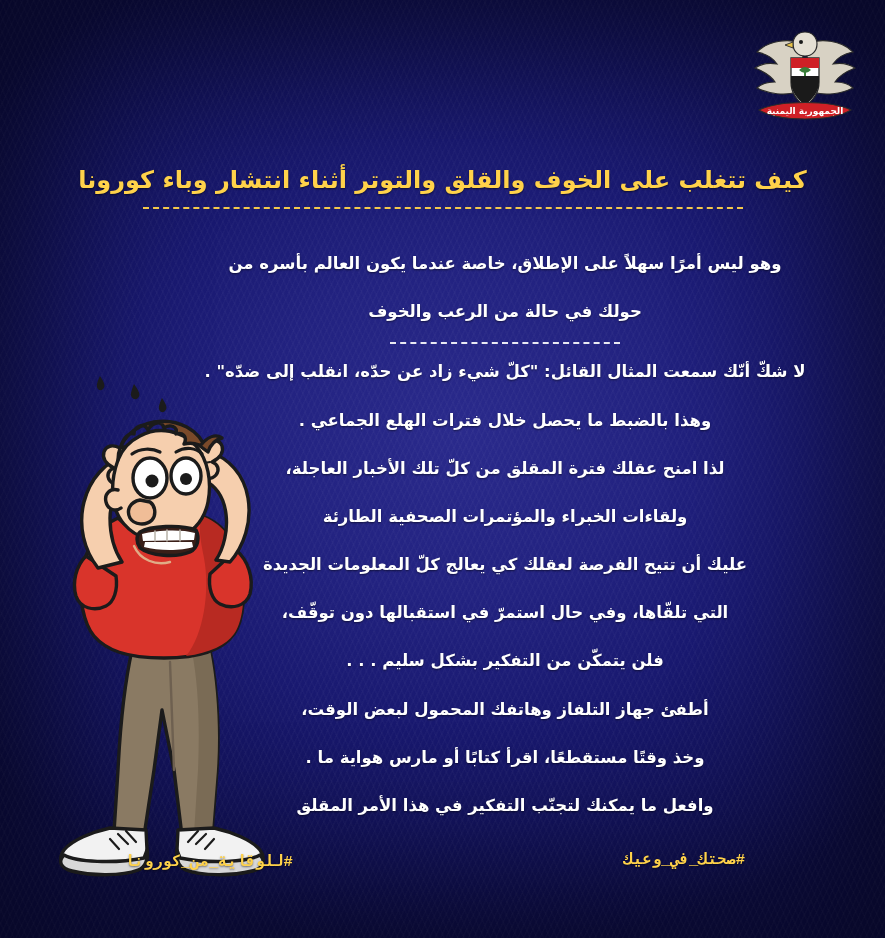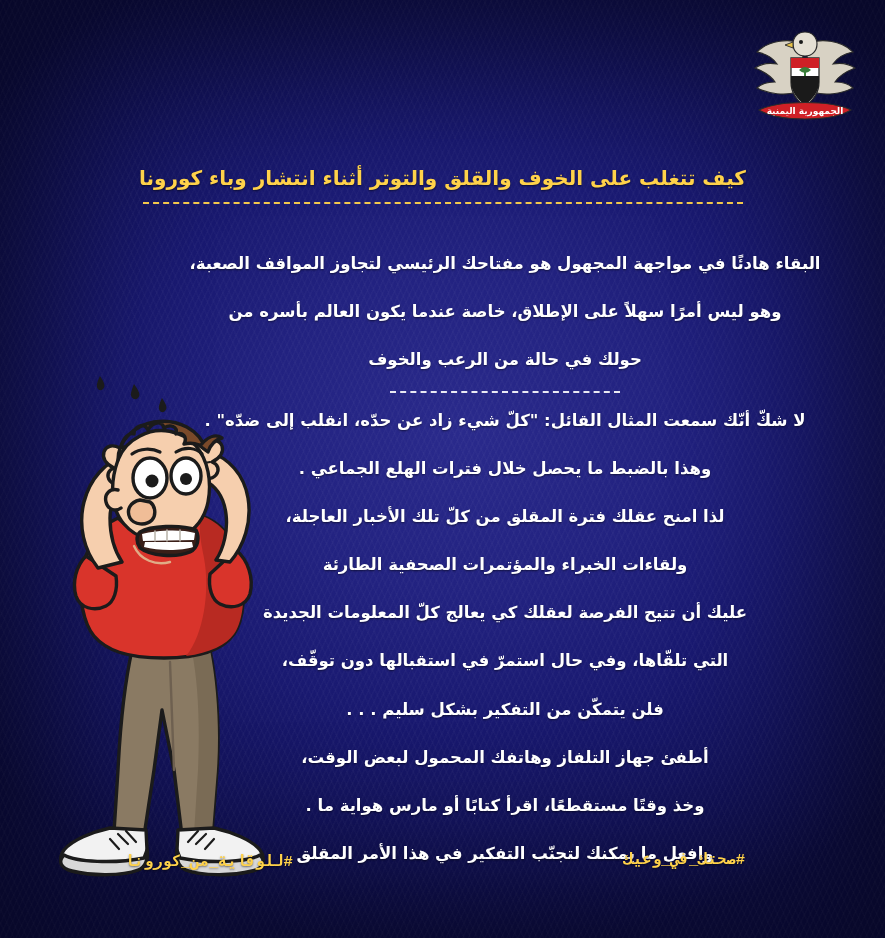--- a/index.html
+++ b/index.html
@@ -53,21 +53,21 @@
   .headline-wrap {
     position: absolute;
     top: 165px;
     left: 0;
     right: 0;
     text-align: center;
     z-index: 4;
   }
   .headline {
     color: #ffd24a;
-    font-size: 20px;
+    font-size: 24px;
     font-weight: bold;
     letter-spacing: 0;
     line-height: 1.3;
     text-shadow: 0 1px 2px rgba(0,0,0,0.55);
     padding: 0 60px;
   }
   .dash-rule {
     margin: 11px auto 0;
     width: 600px;
     height: 0;
@@ -190,21 +190,20 @@
     </svg>
   </div>
 
   <div class="headline-wrap">
     <div class="headline">كيف تتغلب على الخوف والقلق والتوتر أثناء انتشار وباء كورونا</div>
     <div class="dash-rule"></div>
   </div>
 
   <div class="body-text">
 
-    <p class="para">البقاء هادئًا في مواجهة المجهول هو مفتاحك الرئيسي لتجاوز المواقف الصعبة،</p>
     <p class="para">وهو ليس أمرًا سهلاً على الإطلاق، خاصة عندما يكون العالم بأسره من</p>
     <p class="para">حولك في حالة من الرعب والخوف</p>
 
     <div class="sep-wrap">
       <div class="dash-rule short"></div>
     </div>
 
     <p class="para">لا شكّ أنّك سمعت المثال القائل: "كلّ شيء زاد عن حدّه، انقلب إلى ضدّه" .</p>
     <p class="para">وهذا بالضبط ما يحصل خلال فترات الهلع الجماعي .</p>
     <p class="para">لذا امنح عقلك فترة المقلق من كلّ تلك  الأخبار العاجلة،</p>

